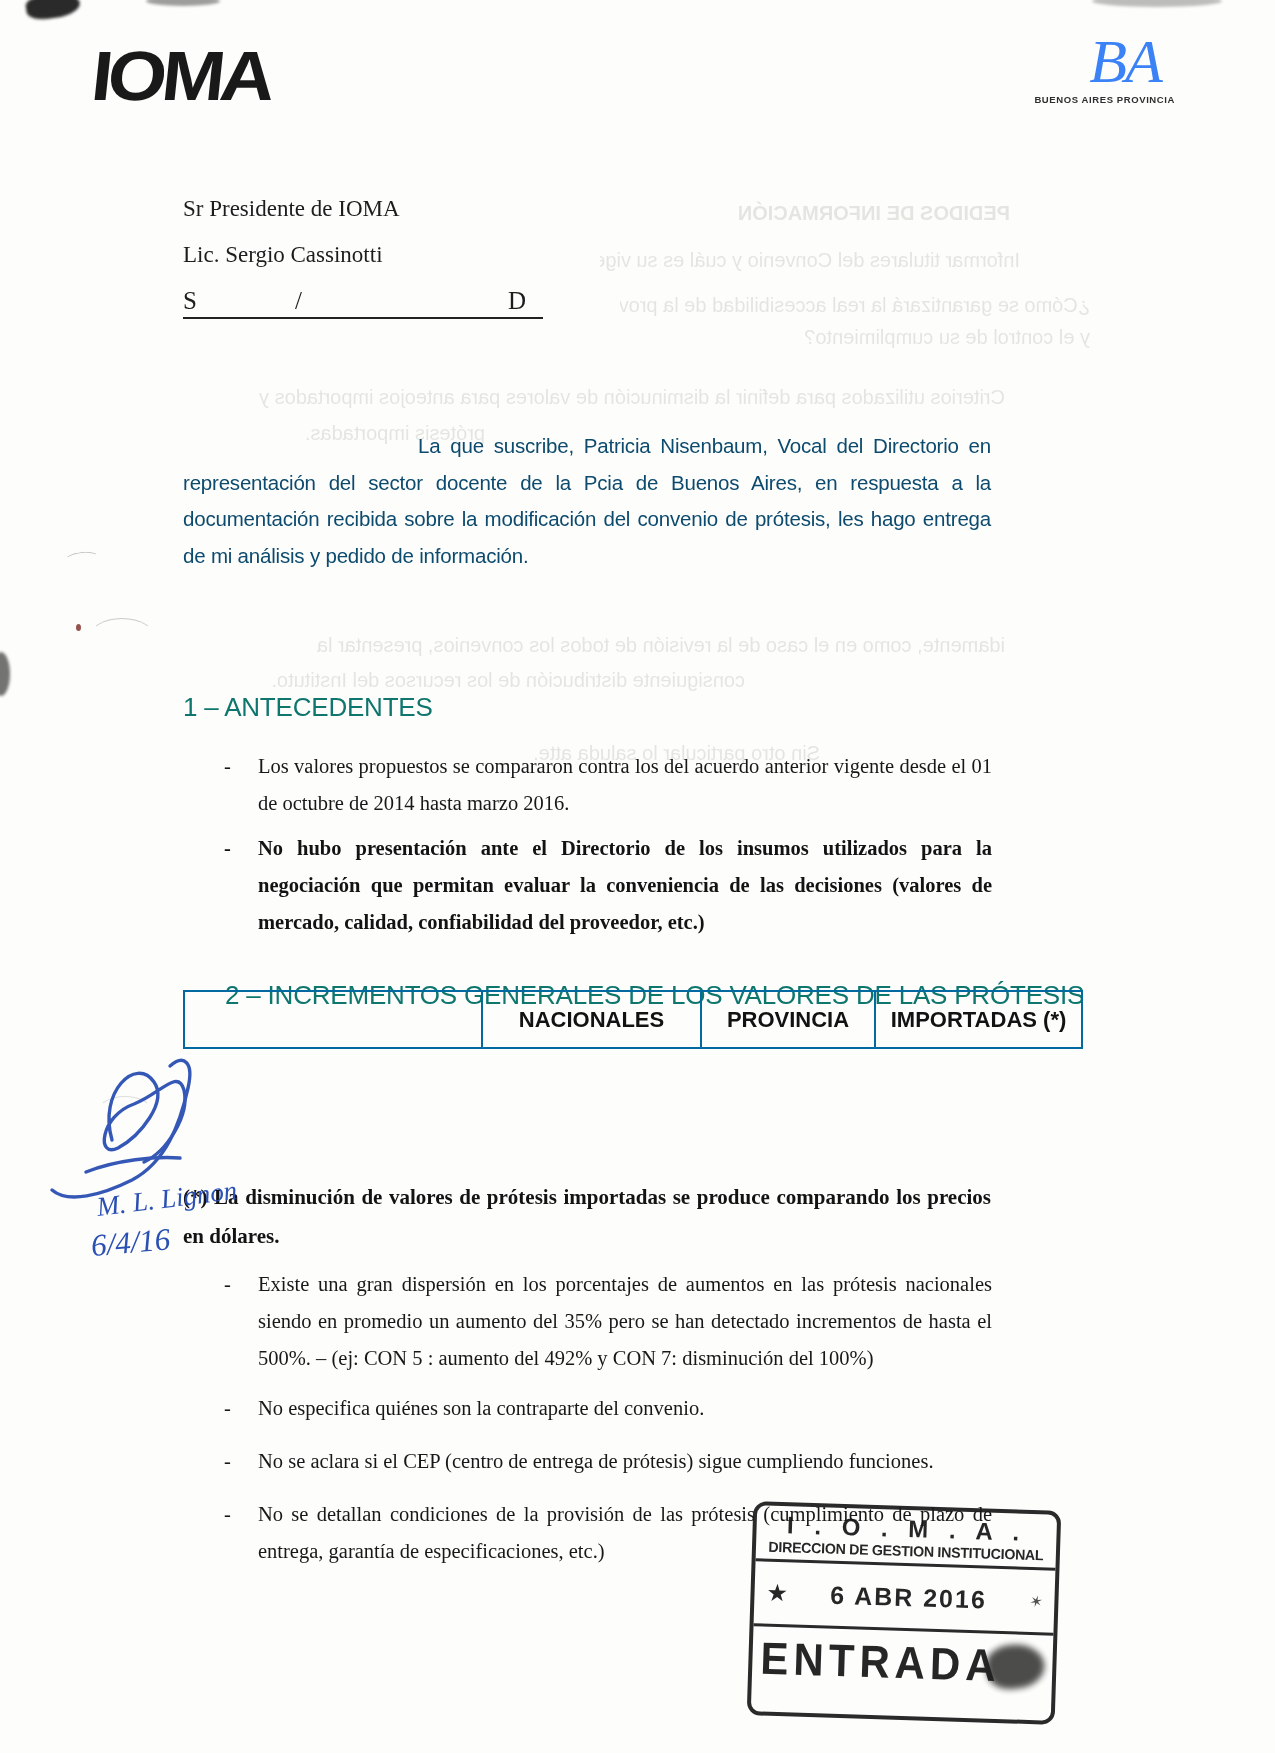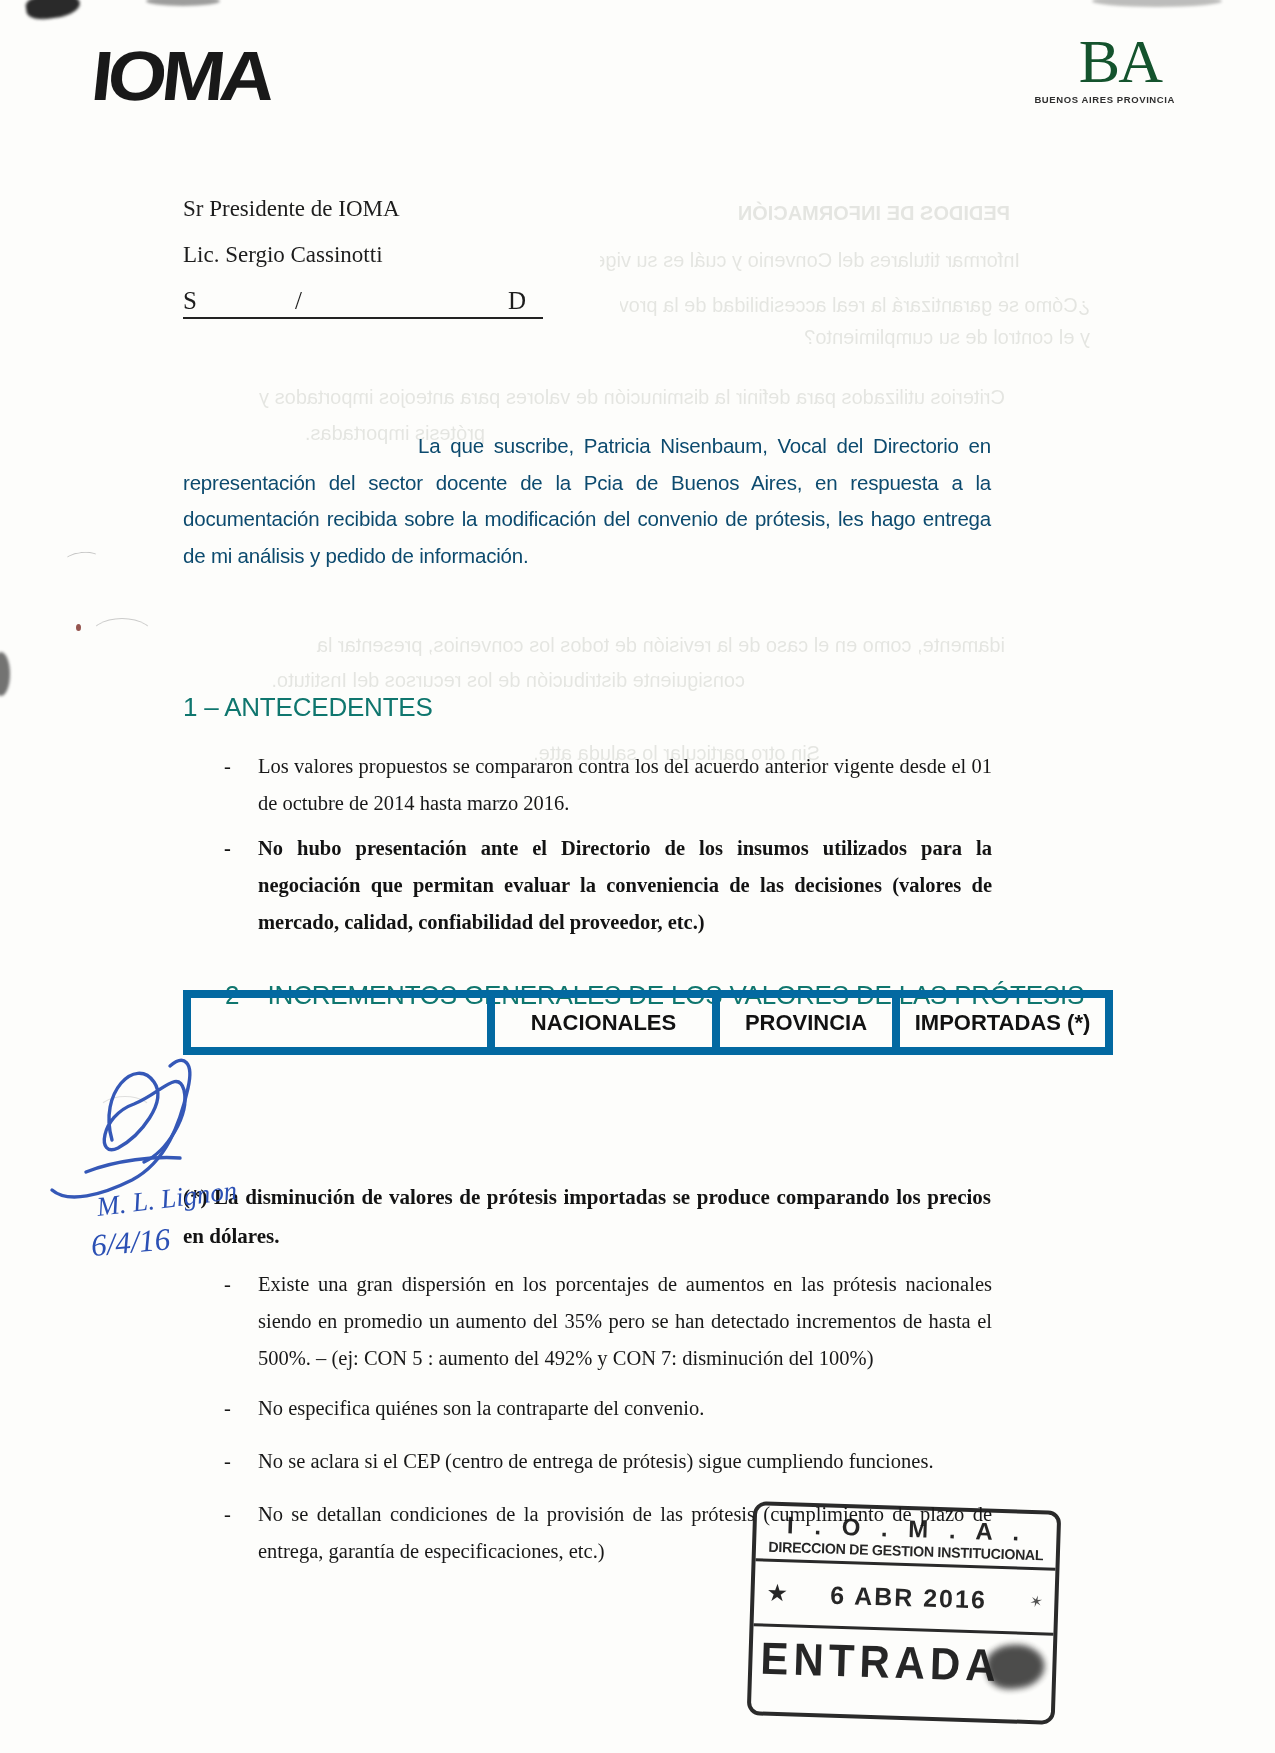--- a/index.html
+++ b/index.html
@@ -16,23 +16,24 @@
   .ioma-logo{
     position:absolute;left:92px;top:38px;
     font-family:"Liberation Sans",sans-serif;
     font-weight:900;font-size:76px;line-height:76px;
     letter-spacing:-5px;color:#191919;
     transform:skewX(-6deg) scaleY(0.92);
   }
   .ba-logo{position:absolute;left:985px;top:30px;width:190px;text-align:right;}
   .ba-initials{
     font-family:"Liberation Serif",serif;
-    font-size:62px;line-height:62px;color:#14532d;
+    font-size:62px;line-height:62px;color:#3b82f6;
     letter-spacing:-2px;font-weight:400;
     padding-right:14px;
+    font-style:italic;
   }
   .ba-caption{
     margin-top:2px;
     font-size:9.5px;font-weight:700;letter-spacing:0.6px;
     color:#2e2e2e;text-align:right;
   }
   
   .recipient{position:absolute;left:183px;top:196px;font-family:"Liberation Serif",serif;font-size:23px;color:#1d1d1d;}
   .recipient .r-line{margin-bottom:20px;}
   .sd-line{
@@ -71,21 +72,21 @@
   .s2-b2{top:1390px;}
   .s2-b3{top:1443px;}
   .s2-b4{top:1496px;}
   
   .inc-table{
     position:absolute;left:183px;top:990px;width:828px;
     border-collapse:collapse;table-layout:fixed;
     font-family:"Liberation Sans",sans-serif;color:#121212;
   }
   .inc-table td,.inc-table th{
-    border:8px solid #0369a1;text-align:center;vertical-align:middle;
+    border:2px solid #0369a1;text-align:center;vertical-align:middle;
     font-weight:700;font-size:22px;line-height:26px;padding:4px 10px;
   }
   .inc-table .col-label{width:276px;}
   .inc-table .col-nac{width:197px;}
   .inc-table .col-mer{width:152px;}
   .inc-table .col-imp{width:185px;}
   .inc-table tr.hrow{height:57px;}
   .inc-table tr.drow{height:84px;}
   
   .footnote{

